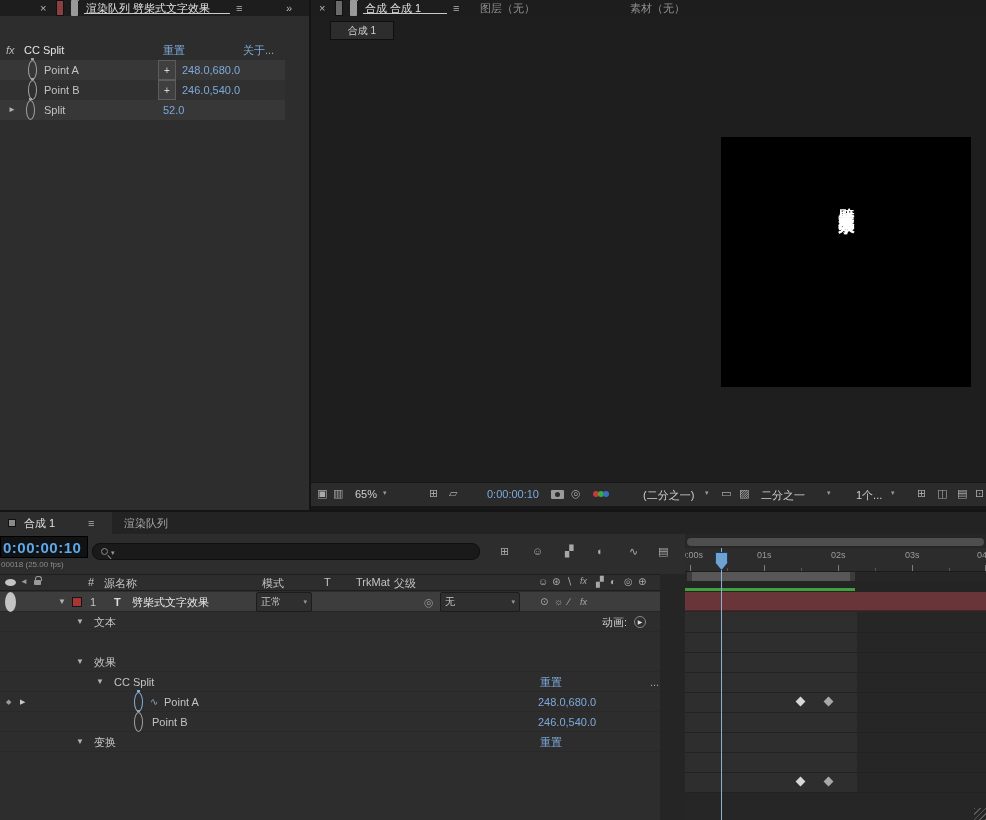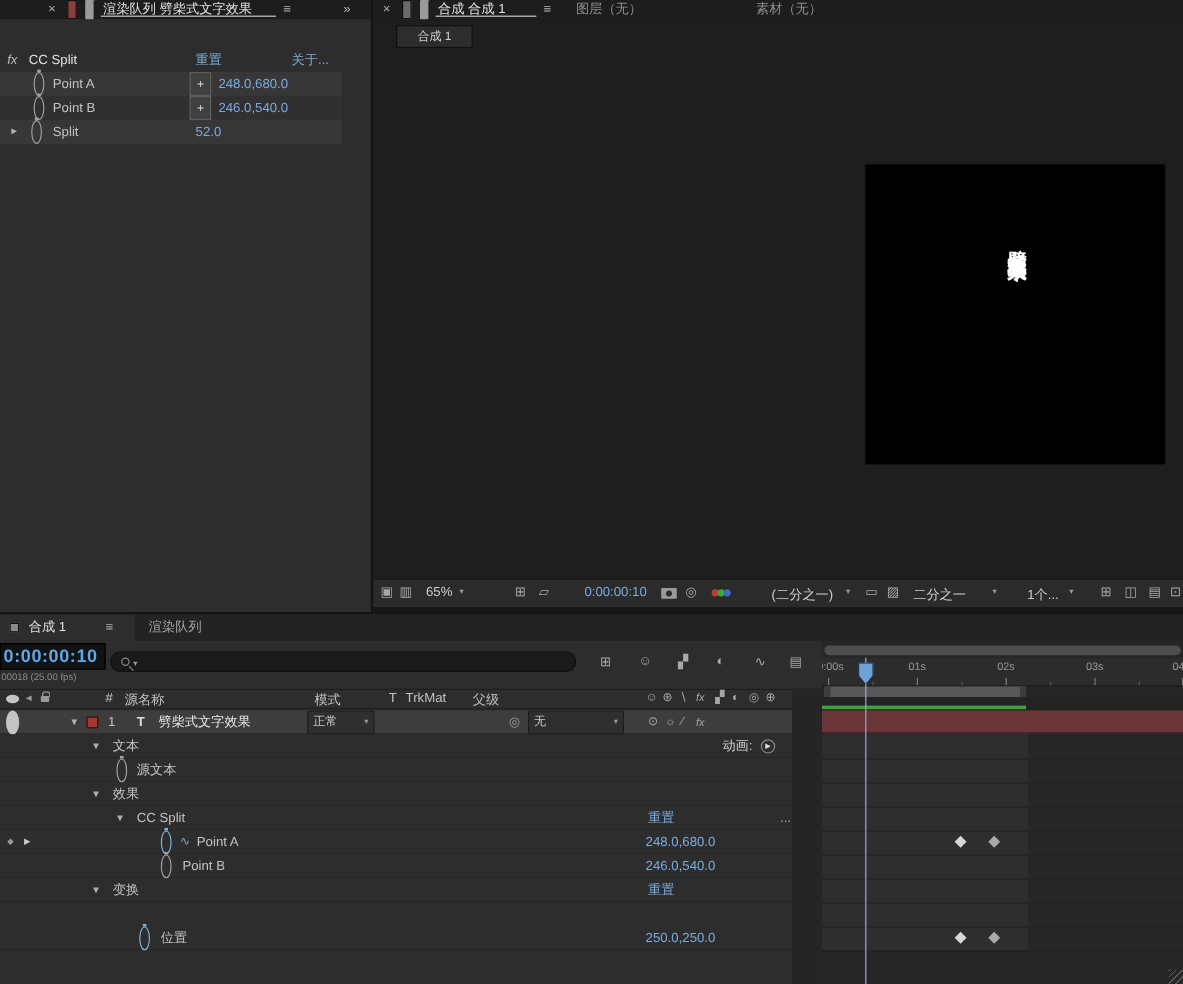--- a/index.html
+++ b/index.html
@@ -164,21 +164,21 @@
     <span class="abs icon" style="left:658px;top:33px">▤</span>
 
     <div class="abs" style="left:0;top:62px;width:684px;height:17px;background:#2d2d2d;border-top:1px solid #1e1e1e;border-bottom:1px solid #1e1e1e">
       <span class="eye" style="left:5px;top:4px"></span>
       <span class="abs" style="left:20px;top:2px;font-size:8px;color:#9a9a9a">◄</span>
       <span class="lockico" style="left:34px;top:5px"></span>
       <span class="abs" style="left:88px;top:1px">#</span>
       <span class="abs" style="left:104px;top:1px">源名称</span>
       <span class="abs" style="left:262px;top:1px">模式</span>
       <span class="abs" style="left:324px;top:1px">T</span>
-      <span class="abs" style="left:338px;top:1px">TrkMat</span>
+      <span class="abs" style="left:356px;top:1px">TrkMat</span>
       <span class="abs" style="left:394px;top:1px">父级</span>
       <span class="abs icon" style="left:538px;top:1px;font-size:10px">☺</span>
       <span class="abs icon" style="left:552px;top:1px;font-size:10px">⊛</span>
       <span class="abs icon" style="left:566px;top:1px;font-size:10px">∖</span>
       <span class="abs icon" style="left:580px;top:1px;font-size:9px;font-style:italic">fx</span>
       <span class="abs icon" style="left:596px;top:1px;font-size:10px">▞</span>
       <span class="abs icon" style="left:610px;top:1px;font-size:10px">◐</span>
       <span class="abs icon" style="left:624px;top:1px;font-size:10px">◎</span>
       <span class="abs icon" style="left:638px;top:1px;font-size:10px">⊕</span>
     </div>
@@ -204,24 +204,20 @@
       <span class="icon" style="left:568px;font-size:10px">∕</span>
       <span class="icon" style="left:580px;font-size:9px;font-style:italic">fx</span>
     </div>
 
     <div class="row20" style="top:100px;width:660px;background:#2d2d2d;border-bottom:1px solid #292929">
       <span class="tw" style="left:76px">▼</span>
       <span style="left:94px">文本</span>
       <span style="left:602px;color:#cfcfcf">动画:</span>
       <span class="abs" style="left:634px;top:4px;width:12px;height:12px;border:1px solid #888;border-radius:50%;text-align:center;line-height:11px;font-size:6px;color:#ddd">▶</span>
     </div>
-    <div class="row20" style="top:120px;width:660px;background:#2d2d2d;border-bottom:1px solid #292929">
-      <span class="sw" style="left:97px"></span>
-      <span style="left:114px">源文本</span>
-    </div>
     <div class="row20" style="top:140px;width:660px;background:#2d2d2d;border-bottom:1px solid #292929">
       <span class="tw" style="left:76px">▼</span>
       <span style="left:94px">效果</span>
     </div>
     <div class="row20" style="top:160px;width:660px;background:#2d2d2d;border-bottom:1px solid #292929">
       <span class="tw" style="left:96px">▼</span>
       <span style="left:114px">CC Split</span>
       <span class="blue" style="left:540px">重置</span>
       <span class="blue" style="left:650px">...</span>
     </div>
@@ -235,25 +231,20 @@
     </div>
     <div class="row20" style="top:200px;width:660px;background:#2d2d2d;border-bottom:1px solid #292929">
       <span class="sw" style="left:134px"></span>
       <span style="left:152px">Point B</span>
       <span class="blue" style="left:538px">246.0,540.0</span>
     </div>
     <div class="row20" style="top:220px;width:660px;background:#2d2d2d;border-bottom:1px solid #292929">
       <span class="tw" style="left:76px">▼</span>
       <span style="left:94px">变换</span>
       <span class="blue" style="left:540px">重置</span>
-    </div>
-    <div class="row20" style="top:260px;width:660px;background:#2d2d2d;border-bottom:1px solid #292929">
-      <span class="sw active" style="left:116px"></span>
-      <span style="left:134px">位置</span>
-      <span class="blue" style="left:538px">250.0,250.0</span>
     </div>
 
     <div class="abs" style="left:685px;top:22px;width:301px;height:286px;background:#262626;overflow:hidden">
       <div class="abs" style="left:2px;top:4px;width:297px;height:8px;background:#4e4e4e;border-radius:4px"></div>
 
       <div class="abs" style="left:0;top:14px;width:301px;height:24px;background:#2c2c2c;border-bottom:1px solid #1c1c1c">
         <span class="ticklbl" style="left:-4px">0:00s</span>
         <span class="ticklbl" style="left:72px">01s</span>
         <span class="ticklbl" style="left:146px">02s</span>
         <span class="ticklbl" style="left:220px">03s</span>

